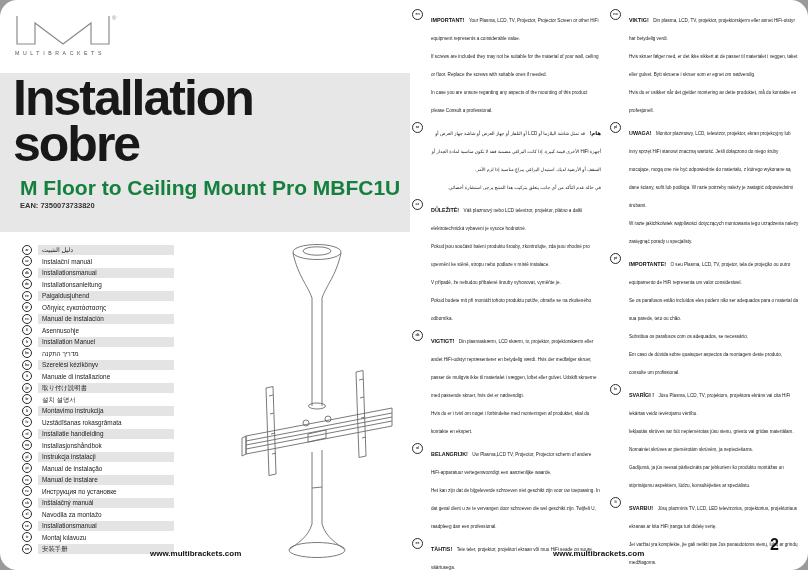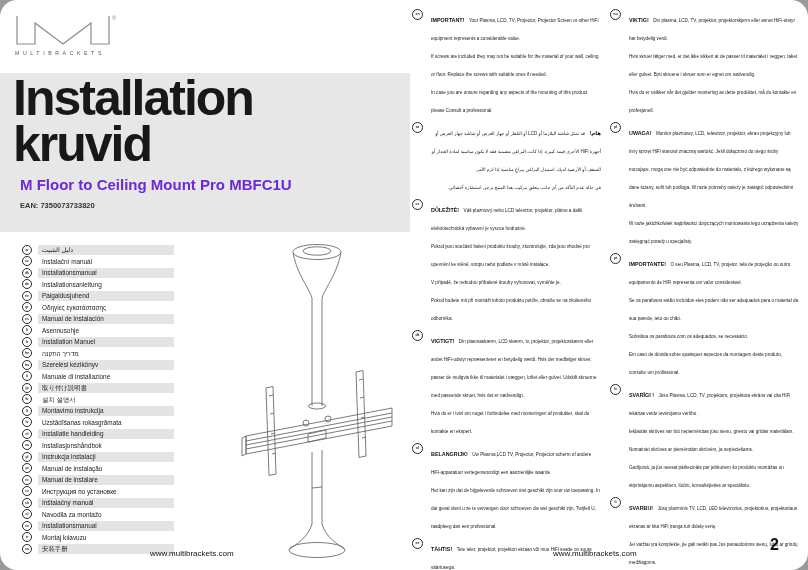--- a/index.html
+++ b/index.html
@@ -6,21 +6,21 @@
   #page{position:relative;width:808px;height:570px;background:#ffffff;overflow:hidden;
         font-family:"Liberation Sans","DejaVu Sans",sans-serif;color:#1c1c1c;margin:0 auto;border-radius:17px;}
   
   #brand{position:absolute;left:15px;top:14px;width:110px;}
   #brand svg{display:block;}
   #brand .wordmark{font-size:5.2px;letter-spacing:3.6px;color:#555;margin-top:2px;white-space:nowrap;}
   
   #title-band{position:absolute;left:0;top:73px;width:410px;height:159px;background:#e7e7e7;}
   #main-title{position:absolute;left:13px;top:2px;font-size:50px;line-height:0.92;font-weight:bold;
               letter-spacing:-2px;color:#181818;}
-  #subtitle{position:absolute;left:20px;top:103px;font-size:15px;font-weight:bold;color:#6d28d9;}
+  #subtitle{position:absolute;left:20px;top:103px;font-size:21px;font-weight:bold;color:#15803d;}
   #ean{position:absolute;left:20px;top:128px;font-size:7.5px;font-weight:bold;color:#333;}
   
   #language-list{position:absolute;left:22px;top:244px;width:170px;}
   .lang-row{display:flex;align-items:center;height:11.5px;}
   .code-badge{flex:0 0 auto;width:8px;height:8px;border:0.9px solid #2a2a2a;border-radius:50%;
               font-size:3.4px;line-height:8px;text-align:center;color:#2a2a2a;overflow:hidden;
               font-weight:bold;letter-spacing:0;}
   .lang-label{margin-left:6px;width:132px;height:9.5px;line-height:9.5px;font-size:6.4px;color:#222;
               padding-left:4px;white-space:nowrap;overflow:hidden;}
   .lang-label.shaded{background:#e4e4e4;}
@@ -30,42 +30,42 @@
   .notice-col{position:absolute;top:8px;width:190px;display:flex;flex-direction:column;}
   #notice-col1{left:412px;}
   #notice-col2{left:610px;}
   .notice{display:flex;margin-bottom:5px;}
   .notice .code-badge{margin-top:1px;width:9px;height:9px;line-height:9px;font-size:3.6px;}
   .notice-text{margin-left:8px;width:170px;}
   .notice-title{font-size:5.4px;font-weight:bold;line-height:6px;color:#111;}
   .notice-body{font-size:4.6px;line-height:5.6px;color:#222;white-space:pre-line;}
   .notice.rtl .notice-text{direction:rtl;text-align:right;}
   
-  .site-url{position:absolute;top:549px;font-size:8px;font-weight:normal;color:#111;}
+  .site-url{position:absolute;top:549px;font-size:8px;font-weight:bold;color:#111;}
   #site-url-left{left:150px;}
   #site-url-right{left:553px;}
   #page-number{position:absolute;left:770px;top:536px;font-size:16px;font-weight:bold;color:#111;}
 </style>
 </head>
 <body>
 
 <div id="page">
 
   <div id="brand">
     <svg width="104" height="34" viewBox="0 0 104 34">
       <polyline points="2,2 2,30 20,30 20,9 48,30 76,9 76,30 94,30 94,2" fill="none" stroke="#8a8a8a" stroke-width="1.2"></polyline>
       <text x="97" y="6" font-size="6" fill="#8a8a8a">®</text>
     </svg>
     <div class="wordmark">MULTIBRACKETS</div>
   </div>
 
   <div id="title-band">
     <div id="main-title">
       <div>Installation</div>
-      <div>kruvid</div>
+      <div>sobre</div>
     </div>
     <div id="subtitle">M Floor to Ceiling Mount Pro MBFC1U</div>
     <div id="ean">EAN: 7350073733820</div>
   </div>
 
   <div id="language-list">
       <div class="lang-row">
       <span class="code-badge">ar</span>
       <span class="lang-label shaded">دليل التثبيت</span>
     </div>

